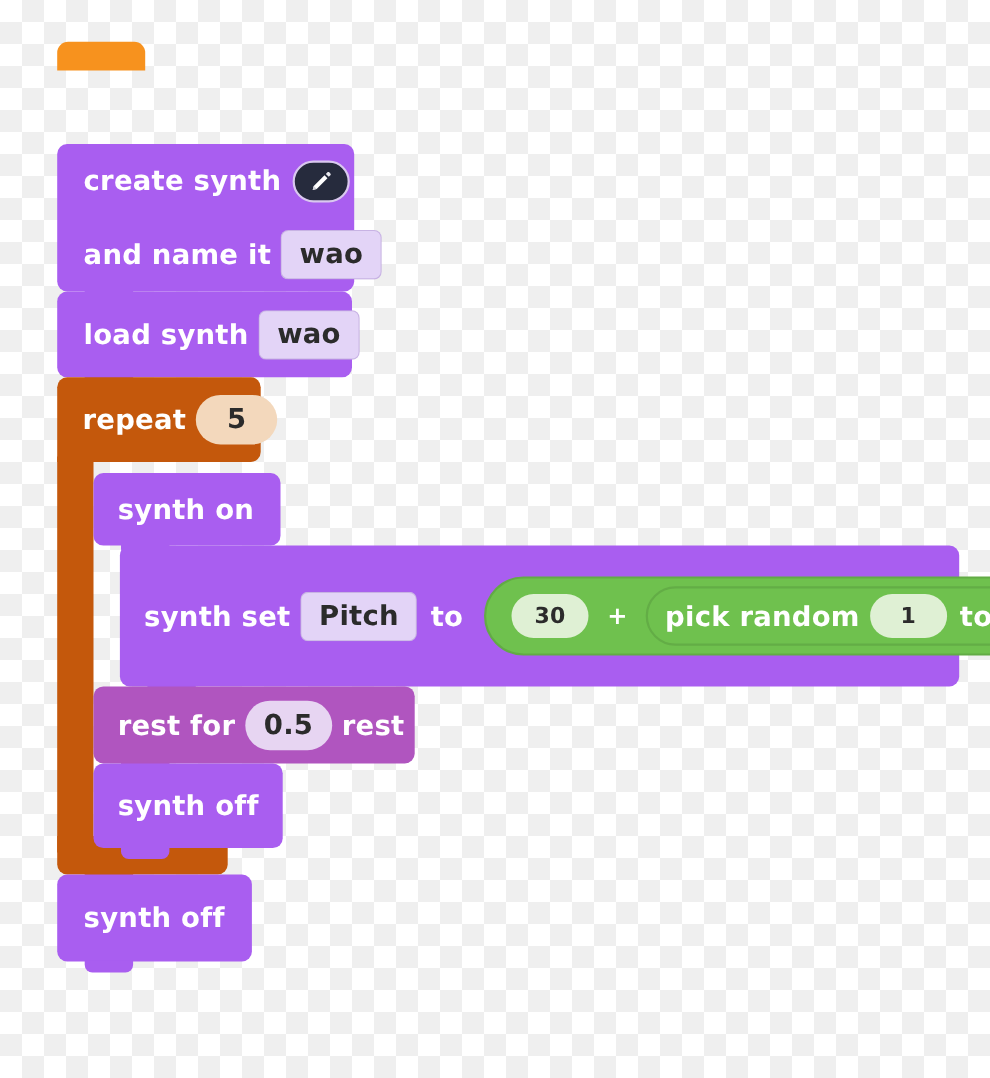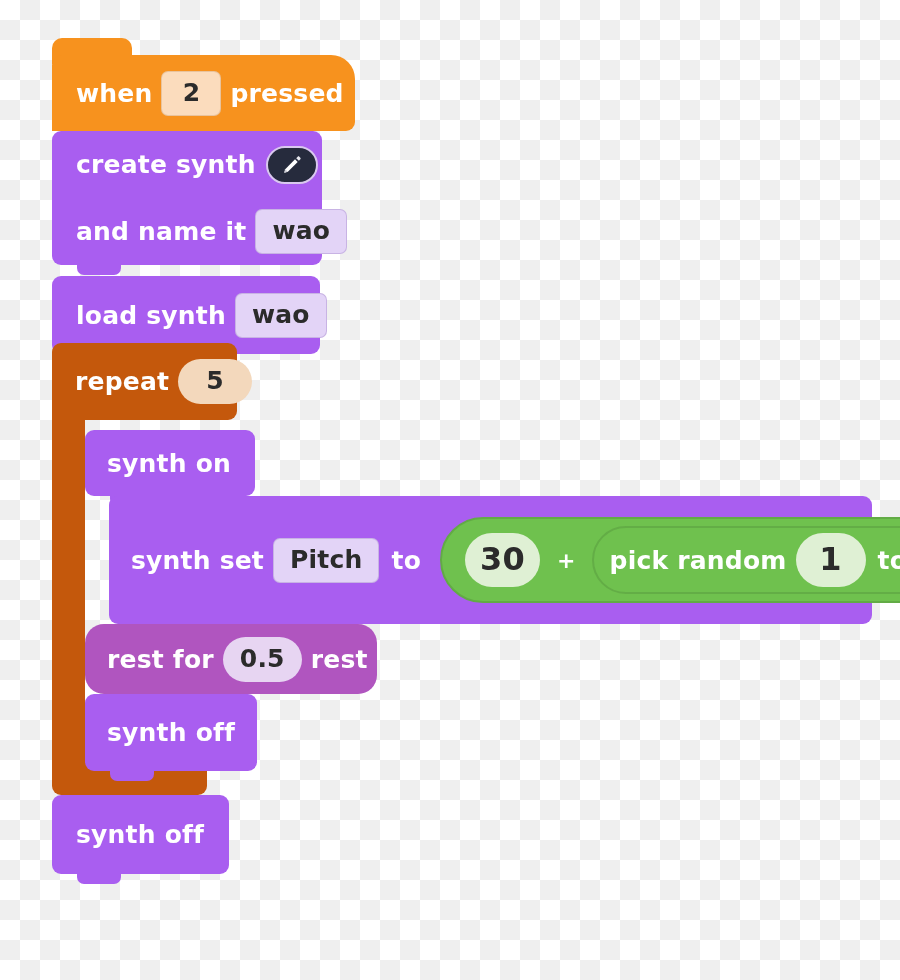--- a/index.html
+++ b/index.html
@@ -79,42 +79,42 @@
     top: 38px;
     width: 80px;
     height: 26px;
     background: #f7921e;
     border-top-left-radius: 10px;
     border-top-right-radius: 10px;
   }
 
   
   .purple { background: #a95ef0; }
-  .purple2 { background: #b055bf; border-radius: 19px; }
+  .purple2 { background: #b055bf; }
 
   
   #blk-create {
     left: 52px;
     top: 131px;
     width: 270px;
     height: 134px;
     background: #a95ef0;
     display: block;
     padding: 0;
   }
   .row {
     display: flex;
     align-items: center;
     height: 67px;
     padding-left: 24px;
   }
 
   #blk-load {
     left: 52px;
-    top: 276px;
+    top: 265px;
     width: 268px;
     height: 78px;
     padding-left: 24px;
   }
 
   
   #rep-top {
     left: 52px;
     top: 343px;
     width: 185px;
@@ -212,21 +212,21 @@
     min-width: 40px;
     padding: 7px 17px 9px 17px;
     margin: 0 9px;
   }
   .field-oval.lilac {
     background: #e7d5f2;
     text-align: center;
   }
   .field-oval.mint {
     background: #dff0d4;
-    font-size: 32px;
+    font-size: 20px;
     padding: 7px 15px 9px 15px;
   }
 
   
   .pencil-pill {
     display: inline-flex;
     align-items: center;
     justify-content: center;
     width: 48px;
     height: 34px;
@@ -266,26 +266,20 @@
     color: #ffffff;
   }
   .wordspace { margin: 0 3px; }
 </style>
 </head>
 <body>
 
 <div id="canvas">
 
   <div id="hat-ear"></div>
-  <div class="blk" id="hat-body">
-    <span class="lbl">when</span>
-    <span class="field-rect peach">2</span>
-    <span class="lbl">pressed</span>
-    <div class="tab-bottom" style="background:#f7921e;"></div>
-  </div>
 
   <div class="blk purple" id="blk-create">
     <div class="row">
       <span class="lbl">create synth</span>
       <span class="pencil-pill">
         <svg width="22" height="22" viewBox="0 0 24 24" aria-hidden="true">
           <path d="M3.5 20.5l1.1-4.0L15.3 5.8l2.9 2.9L7.5 19.4l-4.0 1.1z" fill="#ffffff"></path>
           <path d="M16.6 4.5l1.6-1.6c0.5-0.5 1.3-0.5 1.8 0l1.1 1.1c0.5 0.5 0.5 1.3 0 1.8l-1.6 1.6-2.9-2.9z" fill="#e9e9ef"></path>
           <path d="M4.6 16.5l2.9 2.9-3.9 1.1 1.0-4.0z" fill="#cfcfd8"></path>
         </svg>

